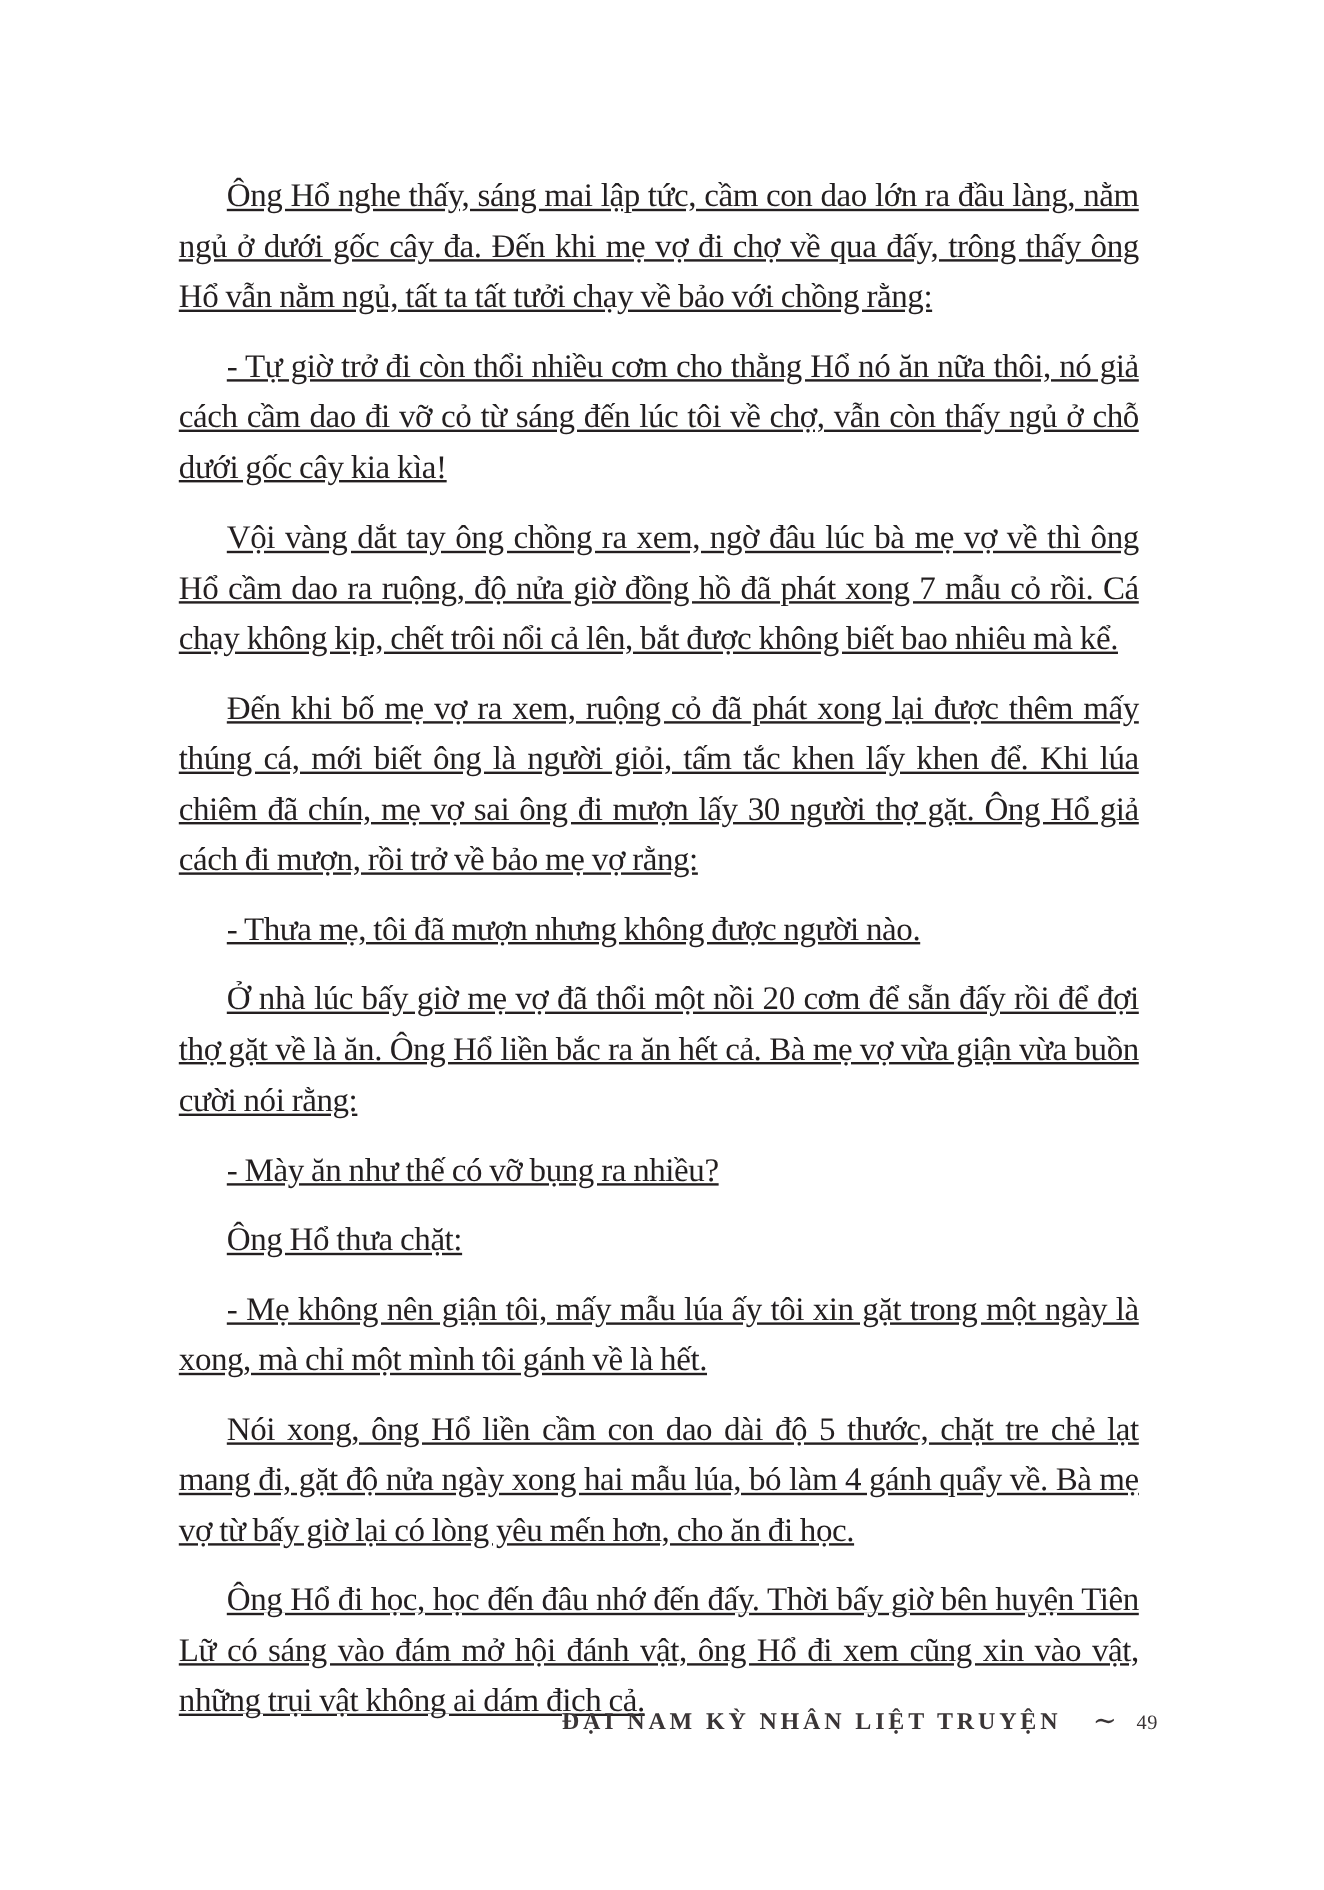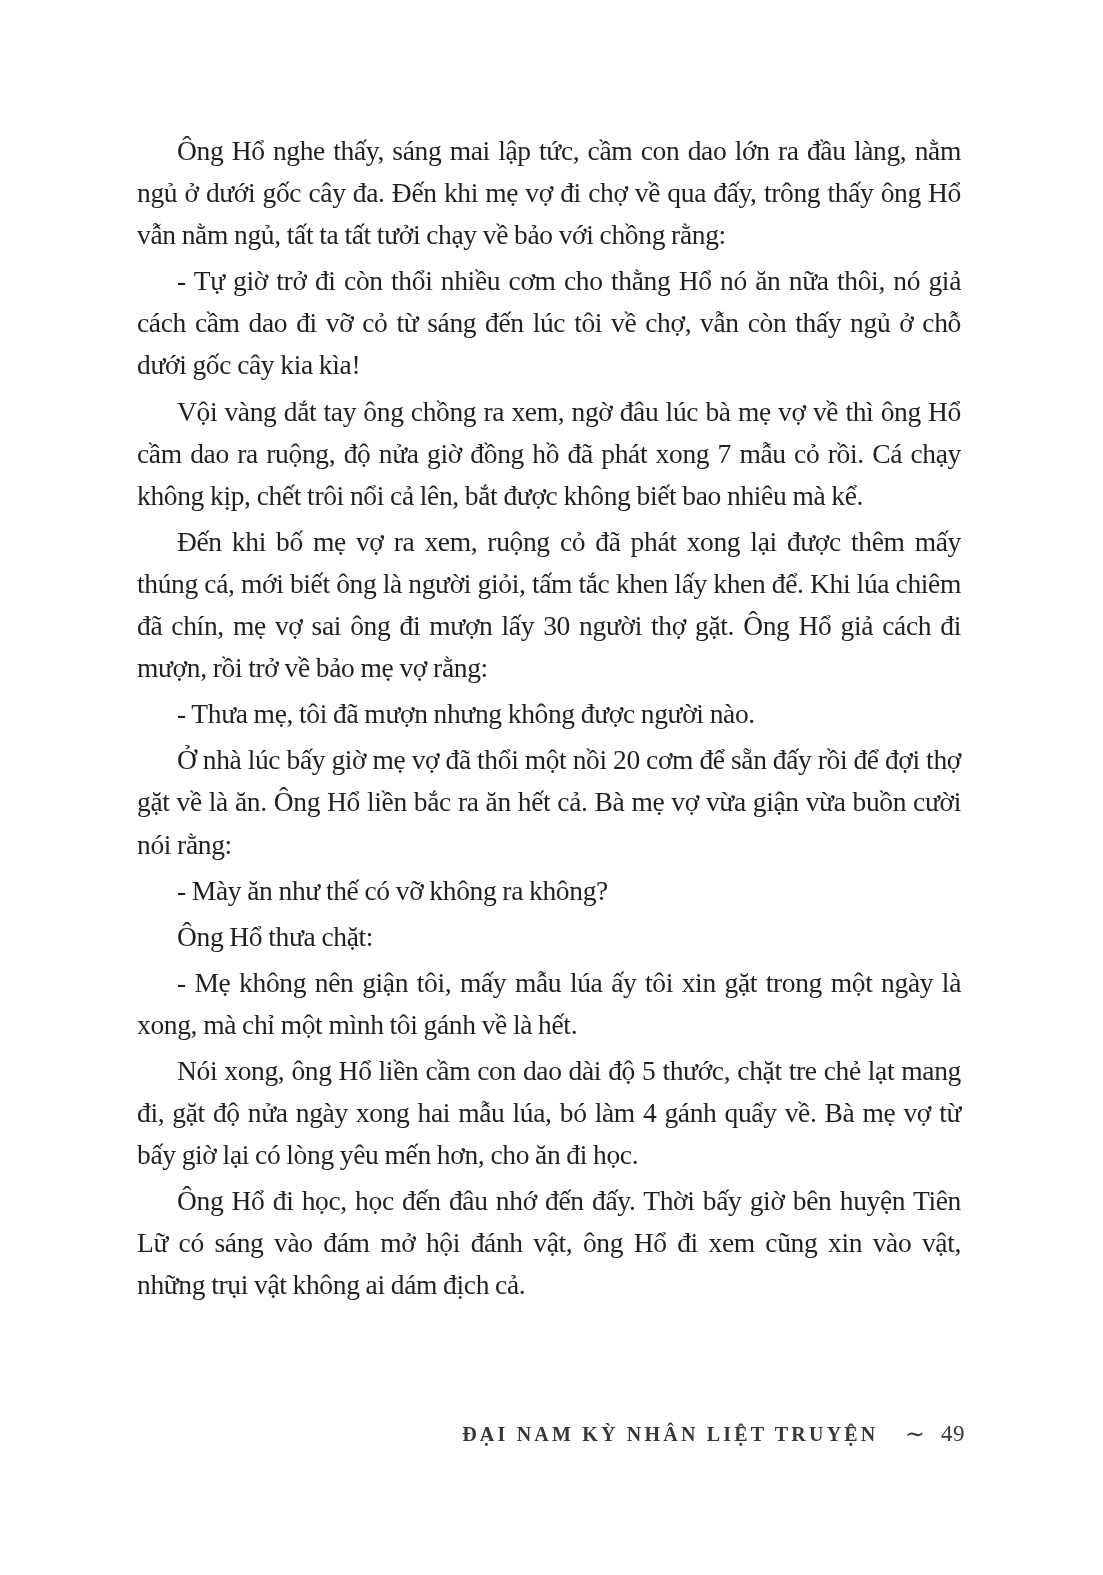--- a/index.html
+++ b/index.html
@@ -17,26 +17,27 @@
     }
     .page {
       position: absolute;
       left: 133px;
       top: 126px;
       width: 832px;
     }
     .para {
       font-size: 27.5px;
       line-height: 42.1px;
-      margin: 4px;
+      margin: 16px;
       text-align: justify;
       text-align-last: left;
       text-indent: 40px;
       letter-spacing: -0.35px;
       word-spacing: -0.5px;
+      text-decoration: underline;
     }
     .footer {
       position: absolute;
       left: 0;
       right: 138px;
       top: 1420px;
       text-align: right;
       font-size: 20px;
       letter-spacing: 3.2px;
       color: #3a3536;
@@ -48,35 +49,35 @@
     }
     .footer .tilde {
       display: inline-block;
       margin: 0 8px 0 18px;
       font-size: 24px;
       letter-spacing: 0;
       vertical-align: -1px;
     }
     .footer .num {
       display: inline-block;
-      font-size: 23px;
+      font-size: 17px;
       letter-spacing: 0.5px;
     }
   </style>
 </head>
 <body>
 
 <div class="page">
   <p class="para">Ông Hổ nghe thấy, sáng mai lập tức, cầm con dao lớn ra đầu làng, nằm ngủ ở dưới gốc cây đa. Đến khi mẹ vợ đi chợ về qua đấy, trông thấy ông Hổ vẫn nằm ngủ, tất ta tất tưởi chạy về bảo với chồng rằng:</p>
   <p class="para">- Tự giờ trở đi còn thổi nhiều cơm cho thằng Hổ nó ăn nữa thôi, nó giả cách cầm dao đi vỡ cỏ từ sáng đến lúc tôi về chợ, vẫn còn thấy ngủ ở chỗ dưới gốc cây kia kìa!</p>
   <p class="para">Vội vàng dắt tay ông chồng ra xem, ngờ đâu lúc bà mẹ vợ về thì ông Hổ cầm dao ra ruộng, độ nửa giờ đồng hồ đã phát xong 7 mẫu cỏ rồi. Cá chạy không kịp, chết trôi nổi cả lên, bắt được không biết bao nhiêu mà kể.</p>
   <p class="para">Đến khi bố mẹ vợ ra xem, ruộng cỏ đã phát xong lại được thêm mấy thúng cá, mới biết ông là người giỏi, tấm tắc khen lấy khen để. Khi lúa chiêm đã chín, mẹ vợ sai ông đi mượn lấy 30 người thợ gặt. Ông Hổ giả cách đi mượn, rồi trở về bảo mẹ vợ rằng:</p>
   <p class="para">- Thưa mẹ, tôi đã mượn nhưng không được người nào.</p>
   <p class="para">Ở nhà lúc bấy giờ mẹ vợ đã thổi một nồi 20 cơm để sẵn đấy rồi để đợi thợ gặt về là ăn. Ông Hổ liền bắc ra ăn hết cả. Bà mẹ vợ vừa giận vừa buồn cười nói rằng:</p>
-  <p class="para">- Mày ăn như thế có vỡ không ra không?</p>
+  <p class="para">- Mày ăn như thế có vỡ bụng ra nhiều?</p>
   <p class="para">Ông Hổ thưa chặt:</p>
   <p class="para">- Mẹ không nên giận tôi, mấy mẫu lúa ấy tôi xin gặt trong một ngày là xong, mà chỉ một mình tôi gánh về là hết.</p>
   <p class="para">Nói xong, ông Hổ liền cầm con dao dài độ 5 thước, chặt tre chẻ lạt mang đi, gặt độ nửa ngày xong hai mẫu lúa, bó làm 4 gánh quẩy về. Bà mẹ vợ từ bấy giờ lại có lòng yêu mến hơn, cho ăn đi học.</p>
   <p class="para">Ông Hổ đi học, học đến đâu nhớ đến đấy. Thời bấy giờ bên huyện Tiên Lữ có sáng vào đám mở hội đánh vật, ông Hổ đi xem cũng xin vào vật, những trụi vật không ai dám địch cả.</p>
 </div>
 
 <div class="footer">
   <span class="title">ĐẠI NAM KỲ NHÂN LIỆT TRUYỆN</span>
   <span class="tilde">∼</span>
   <span class="num">49</span>

